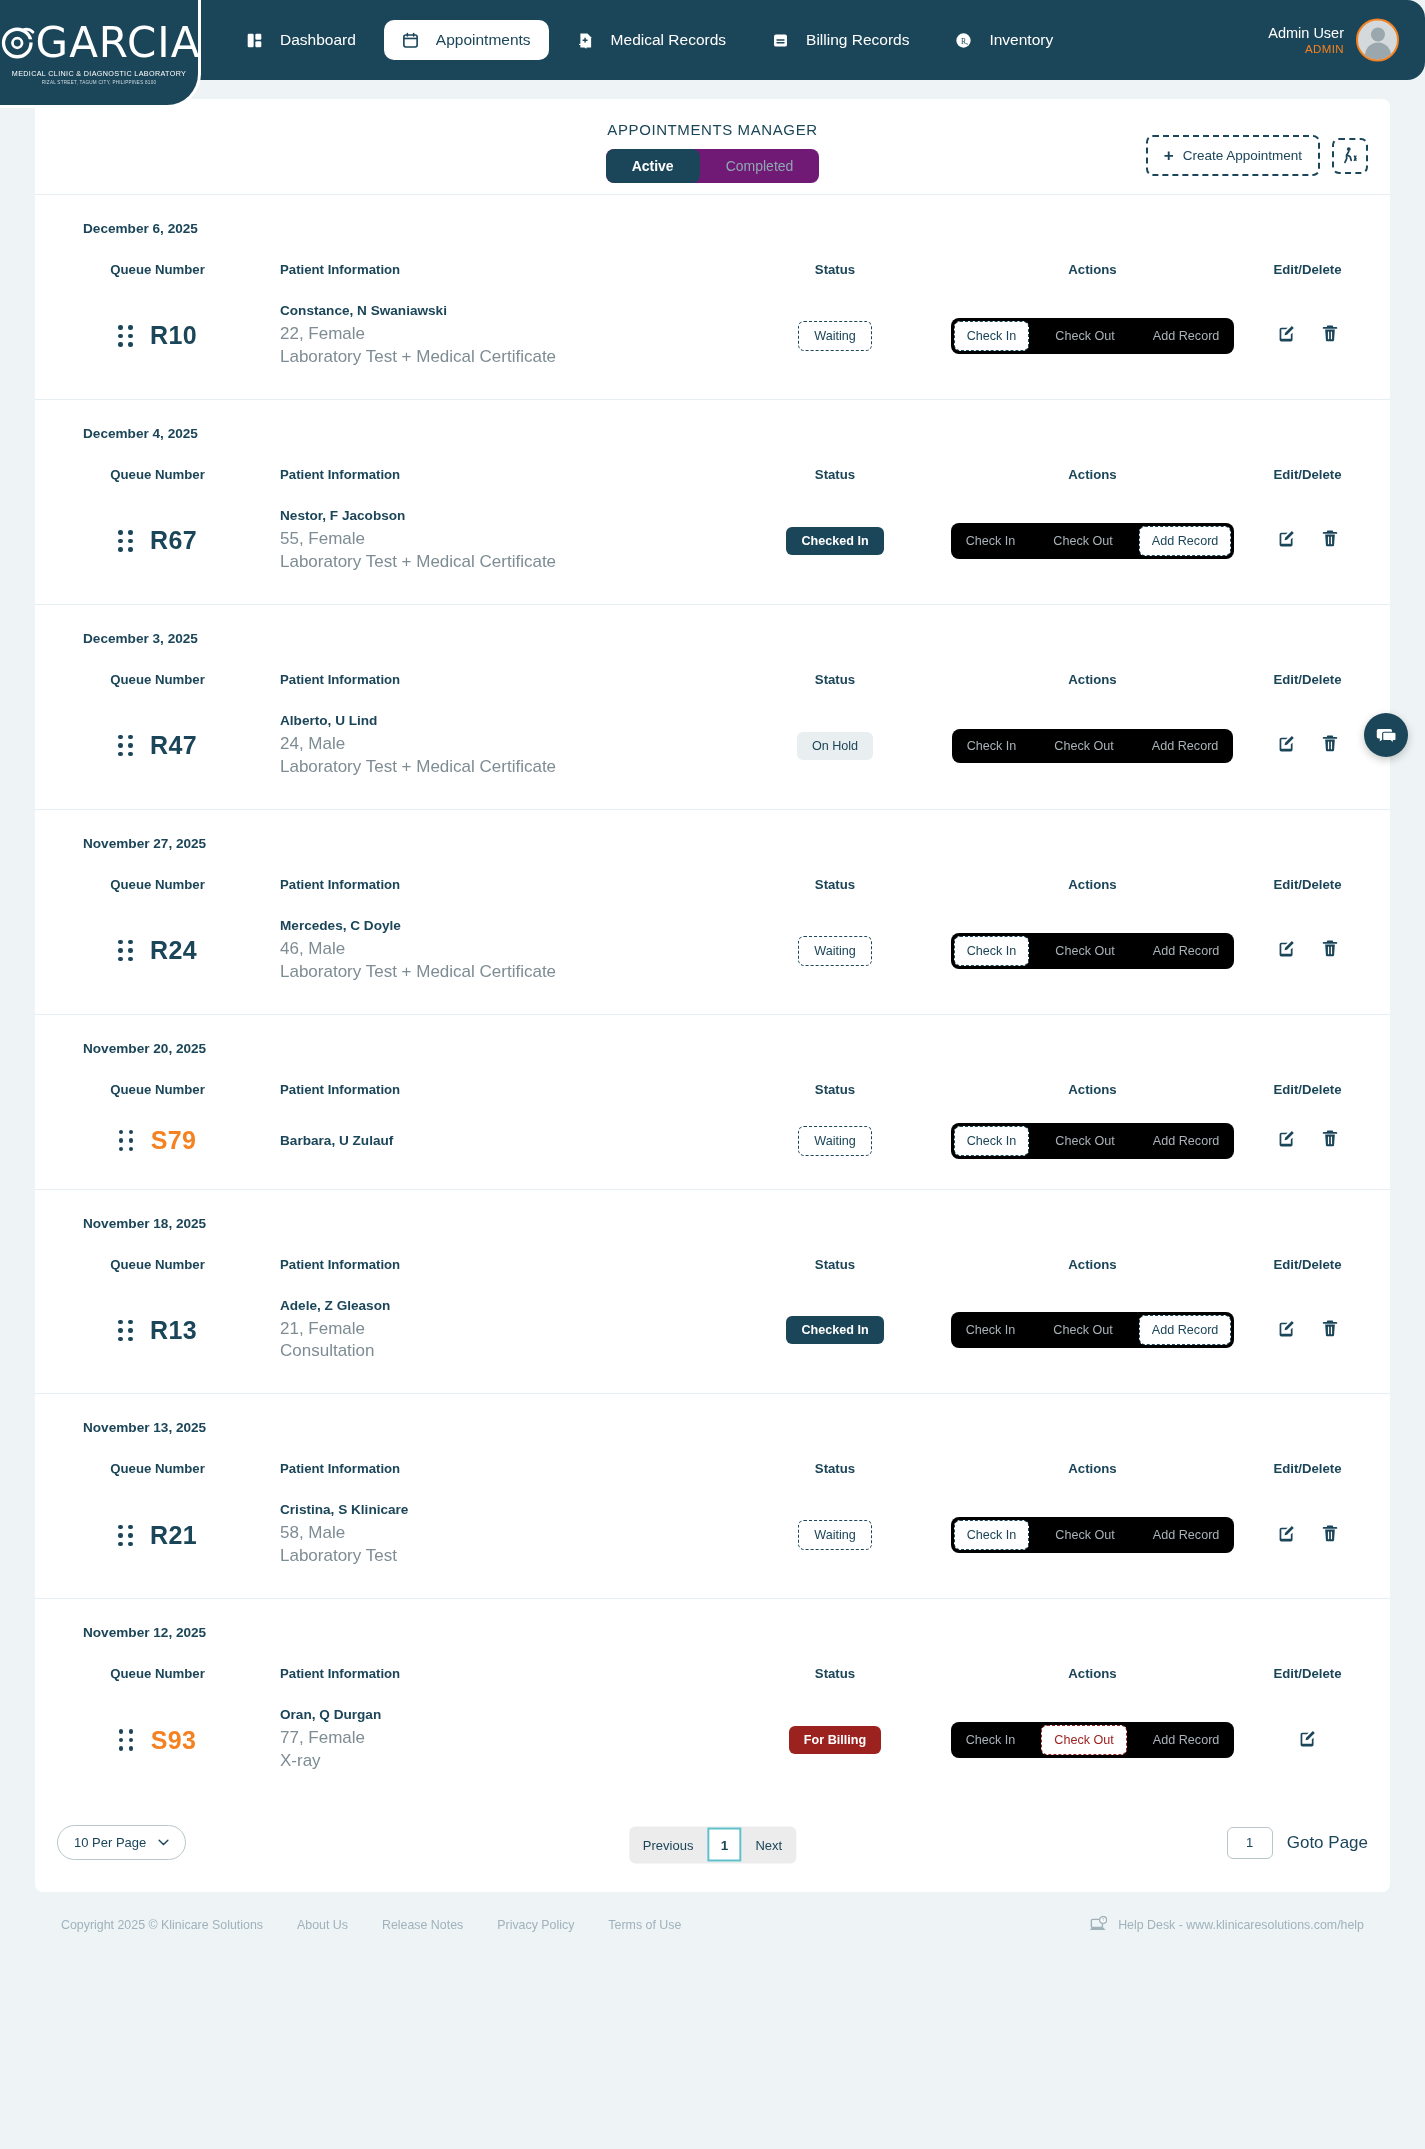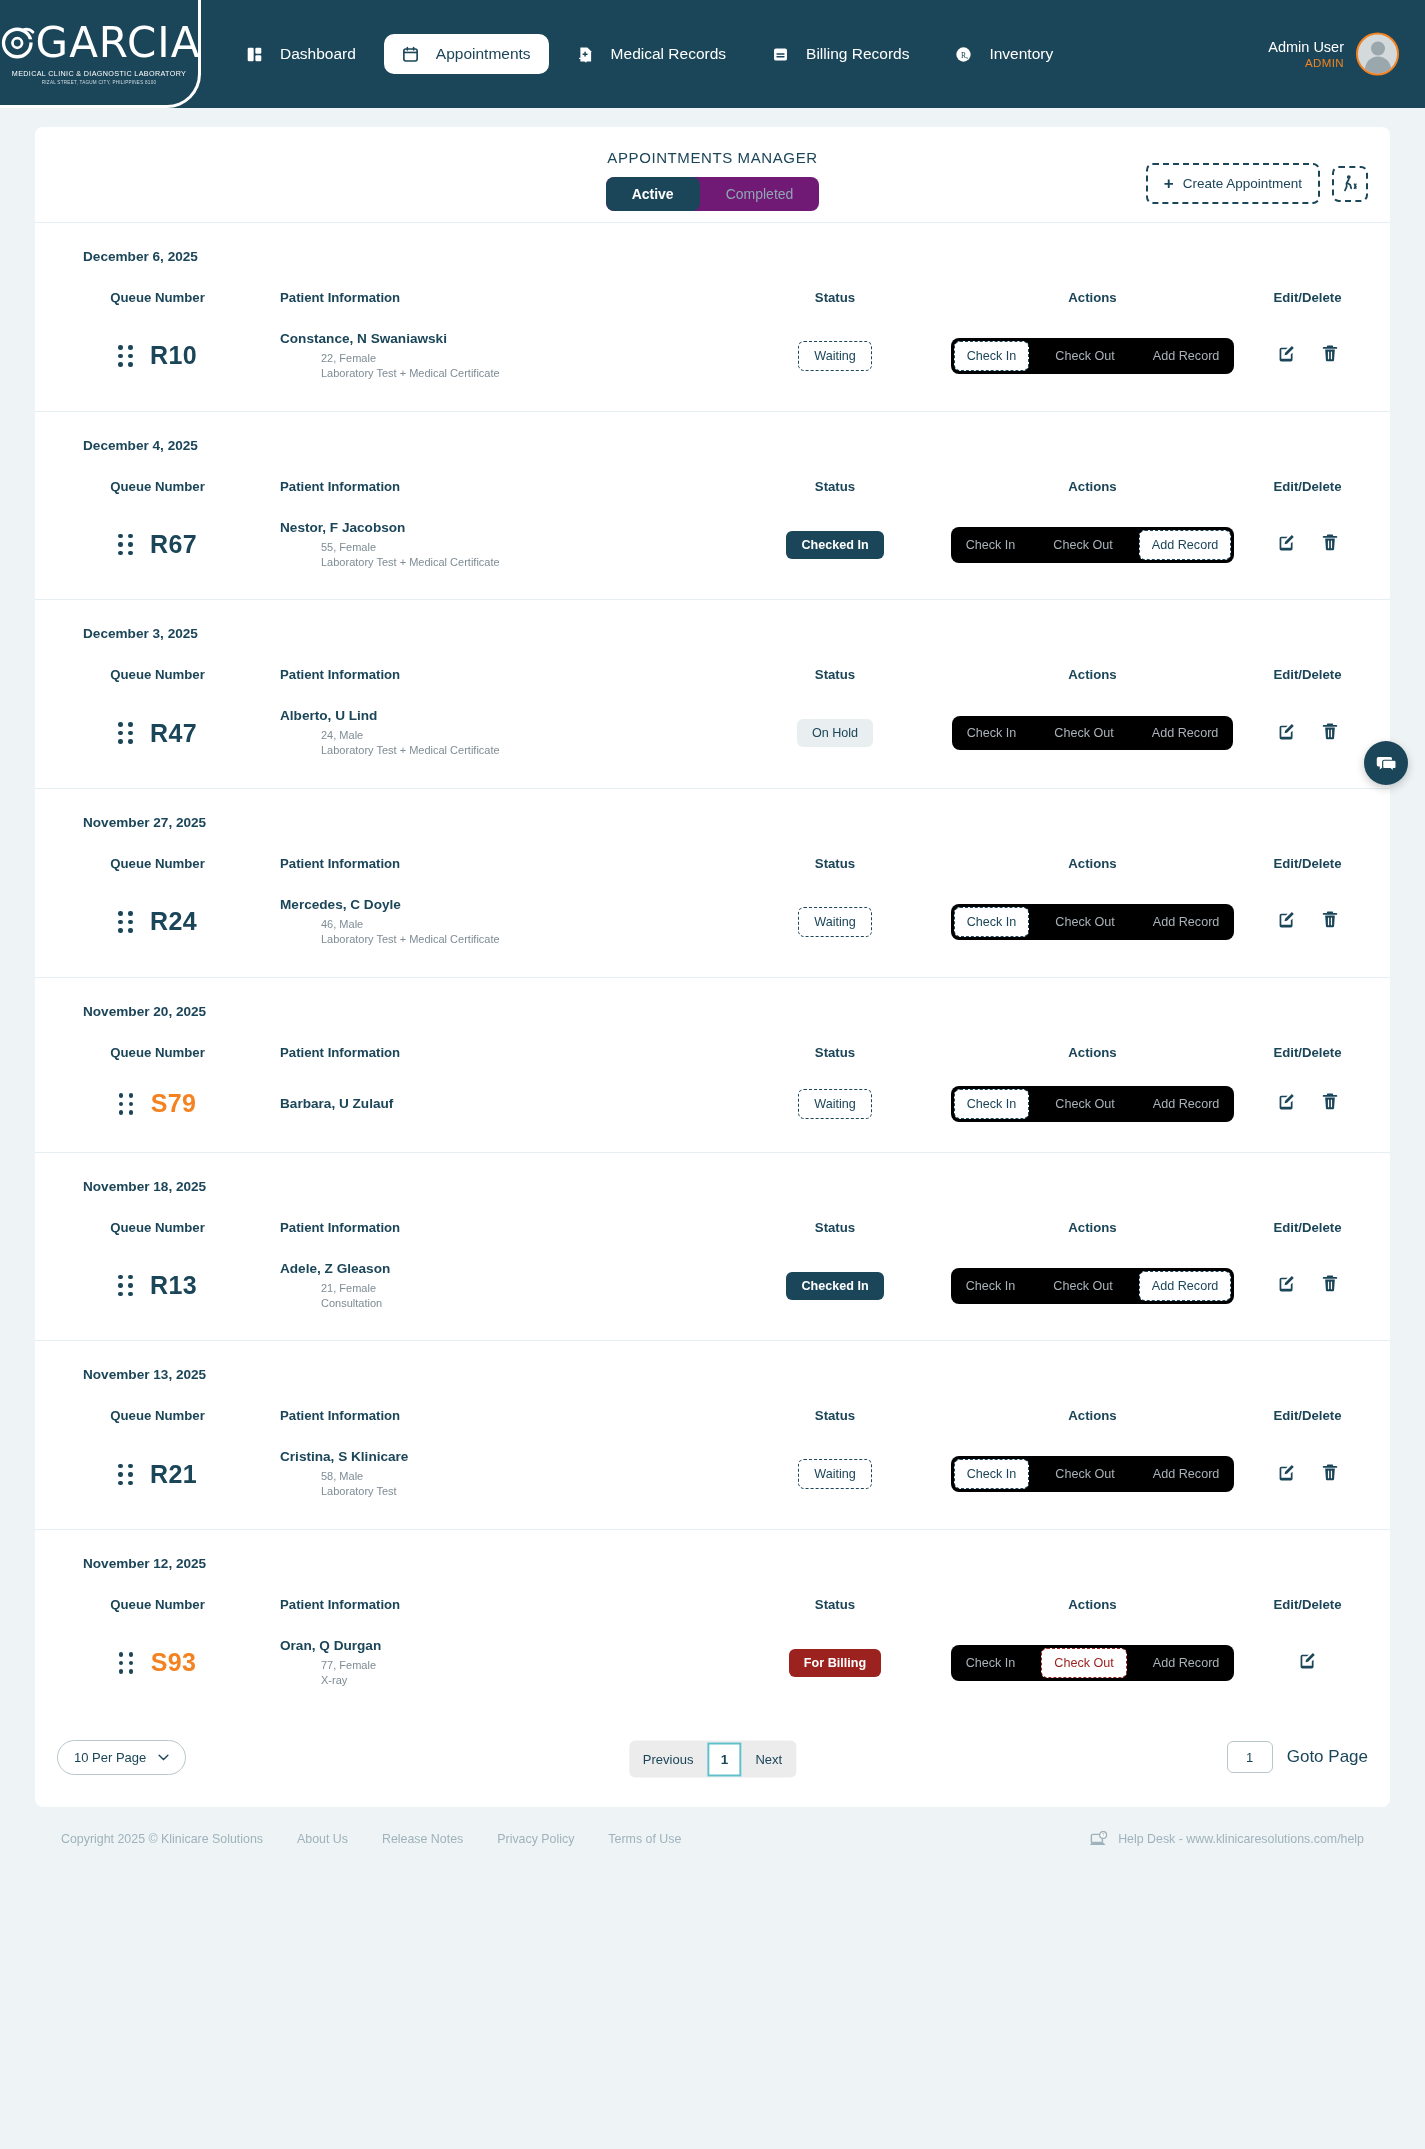--- a/index.html
+++ b/index.html
@@ -7,24 +7,25 @@
     width: 1425px;
     background: #eef4f6;
     font-family: "Liberation Sans", sans-serif;
     -webkit-font-smoothing: antialiased;
   }
   body { padding-bottom: 0; }
 
   
   .topbar {
     position: relative;
-    height: 108px;
+    height: 80px;
     background: #1b4558;
     display: flex;
     align-items: center;
+    border-radius: 18px;
   }
   .logo-plate {
     position: absolute;
     left: 0; top: 0;
     width: 201px; height: 108px;
     background: #1b4558;
     border-bottom-right-radius: 34px;
     border-right: 3px solid #ffffff;
     border-bottom: 3px solid #ffffff;
     display: flex;
@@ -222,21 +223,21 @@
   }
   .queue-num {
     font-size: 25px;
     font-weight: bold;
     color: #1b4558;
     letter-spacing: 0.3px;
   }
   .queue-num.orange { color: #f58220; }
 
   .patient-name { font-size: 13.6px; font-weight: bold; color: #1b4558; }
-  .patient-meta { font-size: 11px; color: #7e8c94; margin-top: 5px; line-height: 1.35; margin-left: 41px; }
+  .patient-meta { font-size: 17px; color: #7e8c94; margin-top: 5px; line-height: 1.35; }
 
   .status-cell, .actions-cell, .edit-cell { display: flex; justify-content: center; align-items: center; }
 
   .status {
     font-size: 12.6px;
     padding: 7px 15px;
     border-radius: 6px;
     white-space: nowrap;
   }
   .status.waiting { border: 1.6px dashed #1b4558; color: #1b4558; background: #ffffff; }

